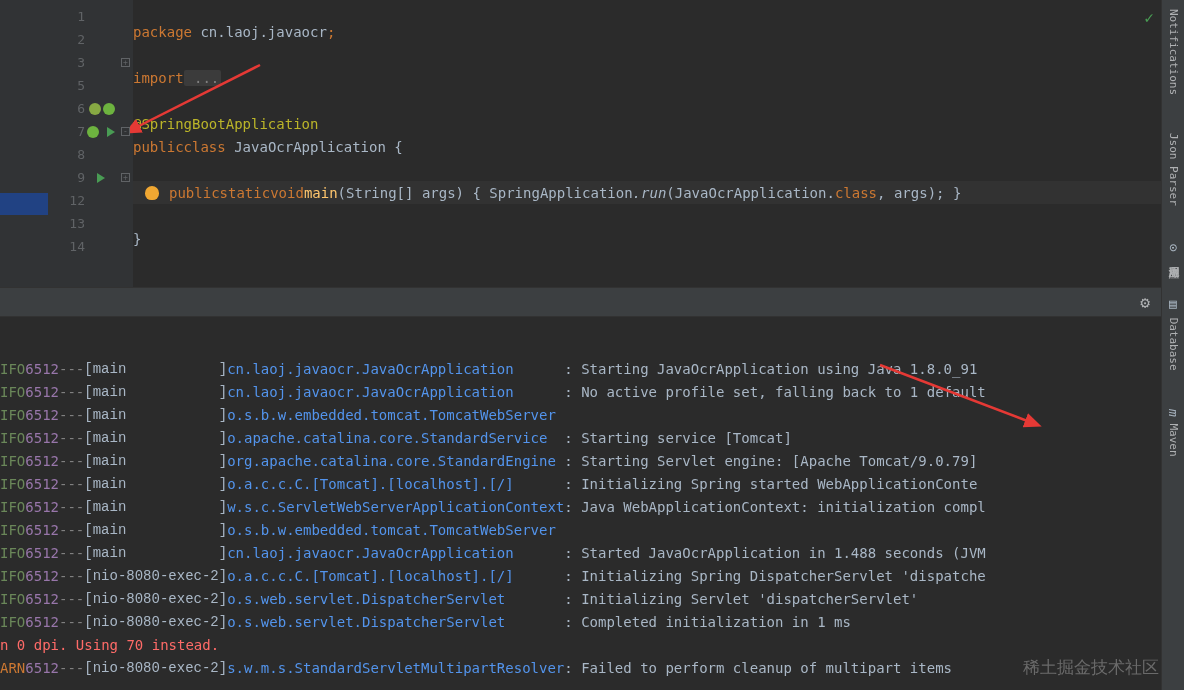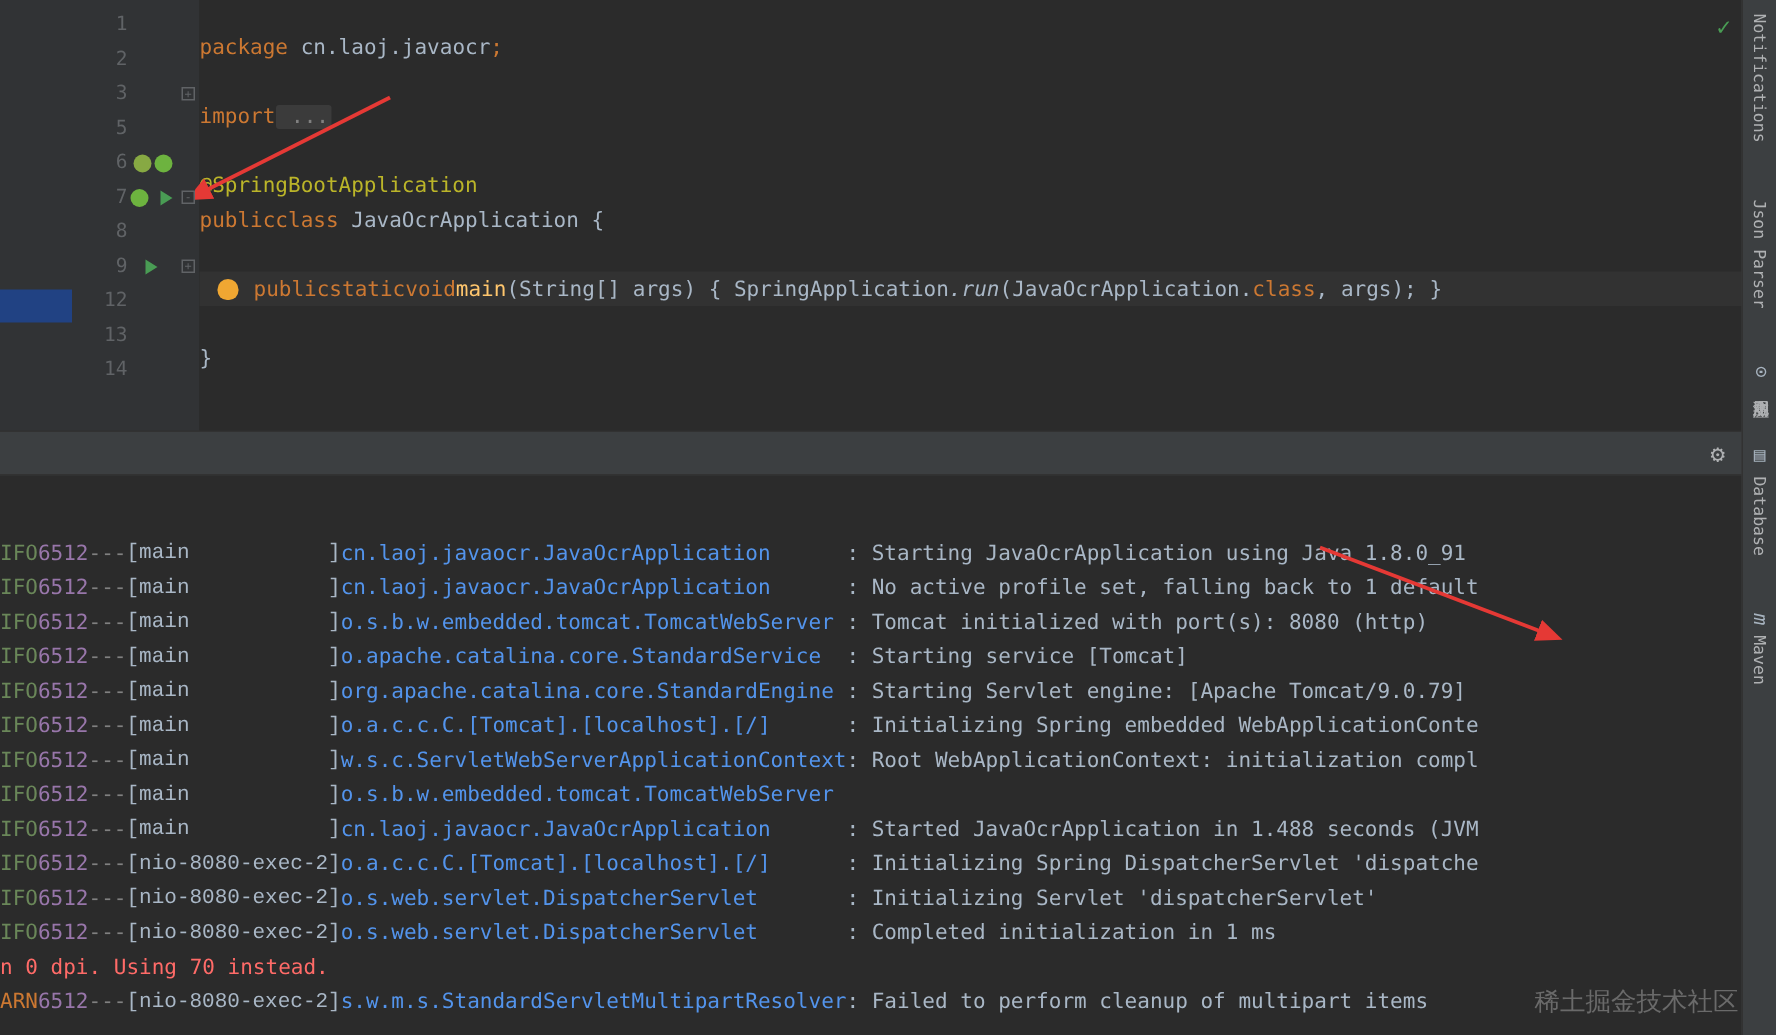--- a/index.html
+++ b/index.html
@@ -269,25 +269,25 @@
   <svg class="arrow arrow2">
       <defs>
         <marker id="ah2" markerWidth="10" markerHeight="10" refX="2" refY="3" orient="auto">
           <path d="M0,0 L0,6 L7,3 z" fill="#e53935"></path>
         </marker>
       </defs>
       <line x1="5" y1="5" x2="155" y2="62" stroke="#e53935" stroke-width="2.5" marker-end="url(#ah2)"></line>
     </svg>
 <div class="log-line"><span class="lv-info">IFO</span> <span class="pid">6512</span> <span class="dash">---</span> <span class="thread">[main           ]</span> <span class="logger">cn.laoj.javaocr.JavaOcrApplication      </span> <span class="msg">: Starting JavaOcrApplication using Java 1.8.0_91</span></div>
     <div class="log-line"><span class="lv-info">IFO</span> <span class="pid">6512</span> <span class="dash">---</span> <span class="thread">[main           ]</span> <span class="logger">cn.laoj.javaocr.JavaOcrApplication      </span> <span class="msg">: No active profile set, falling back to 1 default</span></div>
-    <div class="log-line"><span class="lv-info">IFO</span> <span class="pid">6512</span> <span class="dash">---</span> <span class="thread">[main           ]</span> <span class="logger">o.s.b.w.embedded.tomcat.TomcatWebServer </span> <span class="msg">: Tomcat initialized with port(s): 8080 (http)</span></div>
+    <div class="log-line"><span class="lv-info">IFO</span> <span class="pid">6512</span> <span class="dash">---</span> <span class="thread">[main           ]</span> <span class="logger">o.s.b.w.embedded.tomcat.TomcatWebServer </span> </div>
     <div class="log-line"><span class="lv-info">IFO</span> <span class="pid">6512</span> <span class="dash">---</span> <span class="thread">[main           ]</span> <span class="logger">o.apache.catalina.core.StandardService  </span> <span class="msg">: Starting service [Tomcat]</span></div>
     <div class="log-line"><span class="lv-info">IFO</span> <span class="pid">6512</span> <span class="dash">---</span> <span class="thread">[main           ]</span> <span class="logger">org.apache.catalina.core.StandardEngine </span> <span class="msg">: Starting Servlet engine: [Apache Tomcat/9.0.79]</span></div>
-    <div class="log-line"><span class="lv-info">IFO</span> <span class="pid">6512</span> <span class="dash">---</span> <span class="thread">[main           ]</span> <span class="logger">o.a.c.c.C.[Tomcat].[localhost].[/]      </span> <span class="msg">: Initializing Spring embedded WebApplicationConte</span></div>
-    <div class="log-line"><span class="lv-info">IFO</span> <span class="pid">6512</span> <span class="dash">---</span> <span class="thread">[main           ]</span> <span class="logger">w.s.c.ServletWebServerApplicationContext</span> <span class="msg">: Root WebApplicationContext: initialization compl</span></div>
+    <div class="log-line"><span class="lv-info">IFO</span> <span class="pid">6512</span> <span class="dash">---</span> <span class="thread">[main           ]</span> <span class="logger">o.a.c.c.C.[Tomcat].[localhost].[/]      </span> <span class="msg">: Initializing Spring started WebApplicationConte</span></div>
+    <div class="log-line"><span class="lv-info">IFO</span> <span class="pid">6512</span> <span class="dash">---</span> <span class="thread">[main           ]</span> <span class="logger">w.s.c.ServletWebServerApplicationContext</span> <span class="msg">: Java WebApplicationContext: initialization compl</span></div>
     <div class="log-line"><span class="lv-info">IFO</span> <span class="pid">6512</span> <span class="dash">---</span> <span class="thread">[main           ]</span> <span class="logger">o.s.b.w.embedded.tomcat.TomcatWebServer </span> </div>
     <div class="log-line"><span class="lv-info">IFO</span> <span class="pid">6512</span> <span class="dash">---</span> <span class="thread">[main           ]</span> <span class="logger">cn.laoj.javaocr.JavaOcrApplication      </span> <span class="msg">: Started JavaOcrApplication in 1.488 seconds (JVM</span></div>
     <div class="log-line"><span class="lv-info">IFO</span> <span class="pid">6512</span> <span class="dash">---</span> <span class="thread">[nio-8080-exec-2]</span> <span class="logger">o.a.c.c.C.[Tomcat].[localhost].[/]      </span> <span class="msg">: Initializing Spring DispatcherServlet 'dispatche</span></div>
     <div class="log-line"><span class="lv-info">IFO</span> <span class="pid">6512</span> <span class="dash">---</span> <span class="thread">[nio-8080-exec-2]</span> <span class="logger">o.s.web.servlet.DispatcherServlet       </span> <span class="msg">: Initializing Servlet 'dispatcherServlet'</span></div>
     <div class="log-line"><span class="lv-info">IFO</span> <span class="pid">6512</span> <span class="dash">---</span> <span class="thread">[nio-8080-exec-2]</span> <span class="logger">o.s.web.servlet.DispatcherServlet       </span> <span class="msg">: Completed initialization in 1 ms</span></div>
     <div class="log-line"><span class="lv-err">n 0 dpi. Using 70 instead.</span></div>
     <div class="log-line"><span class="lv-warn">ARN</span> <span class="pid">6512</span> <span class="dash">---</span> <span class="thread">[nio-8080-exec-2]</span> <span class="logger">s.w.m.s.StandardServletMultipartResolver</span> <span class="msg">: Failed to perform cleanup of multipart items</span></div>
   </div>
 
 <div class="right-sidebar">

